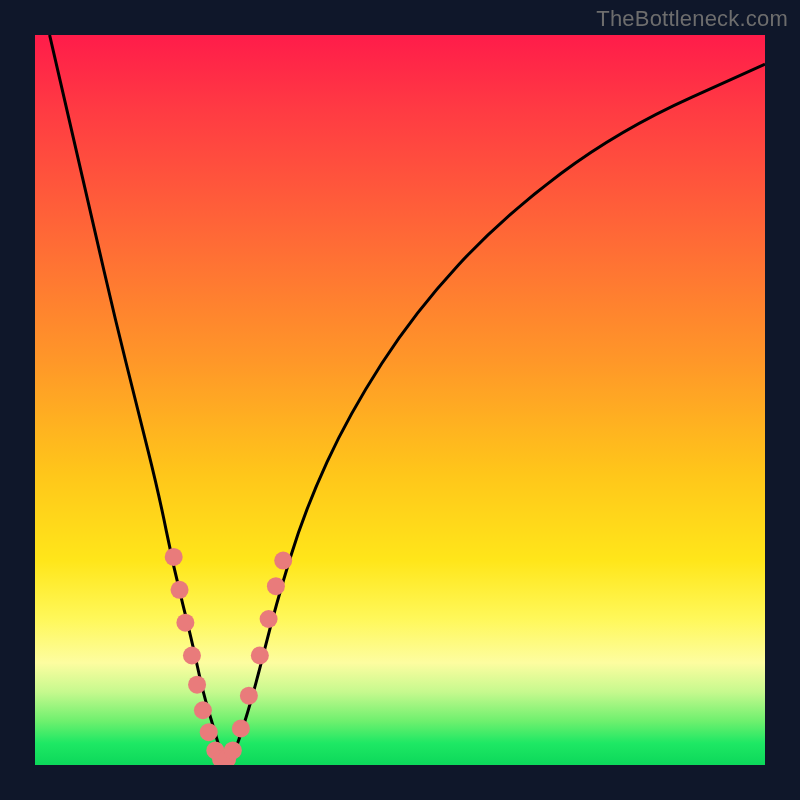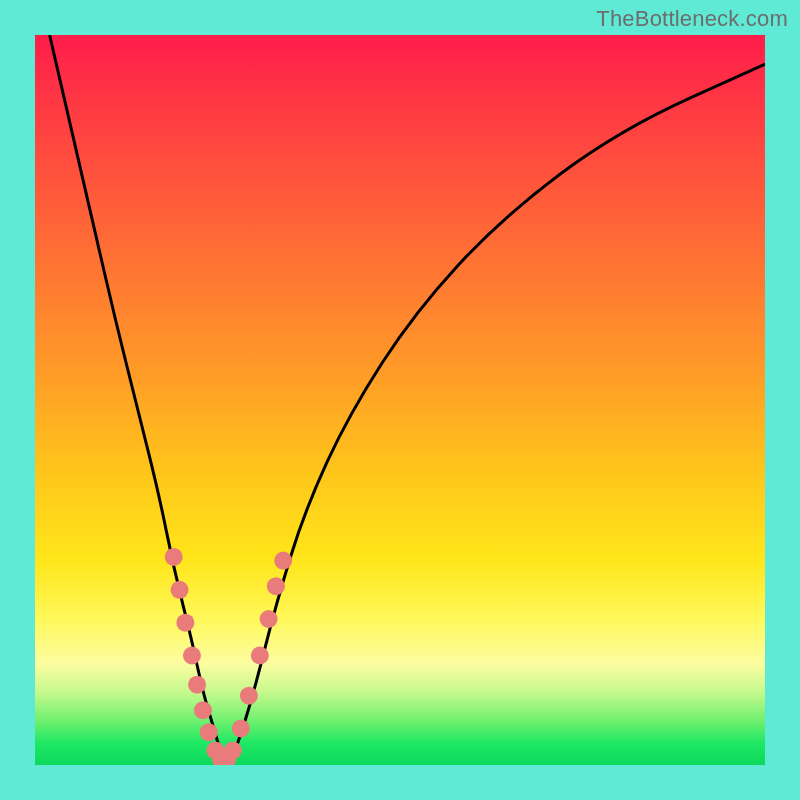--- a/index.html
+++ b/index.html
@@ -8,21 +8,21 @@
     width: 800px;
     height: 800px;
     background: #000;
     overflow: hidden;
     font-family: Arial, Helvetica, sans-serif;
   }
   .frame {
     position: absolute;
     left: 0; top: 0;
     width: 800px; height: 800px;
-    background: #5eead4;
+    background: #0f172a;
   }
   .plot-area {
     position: absolute;
     left: 35px;
     top: 35px;
     width: 730px;
     height: 730px;
     
     background: linear-gradient(
       to bottom,

